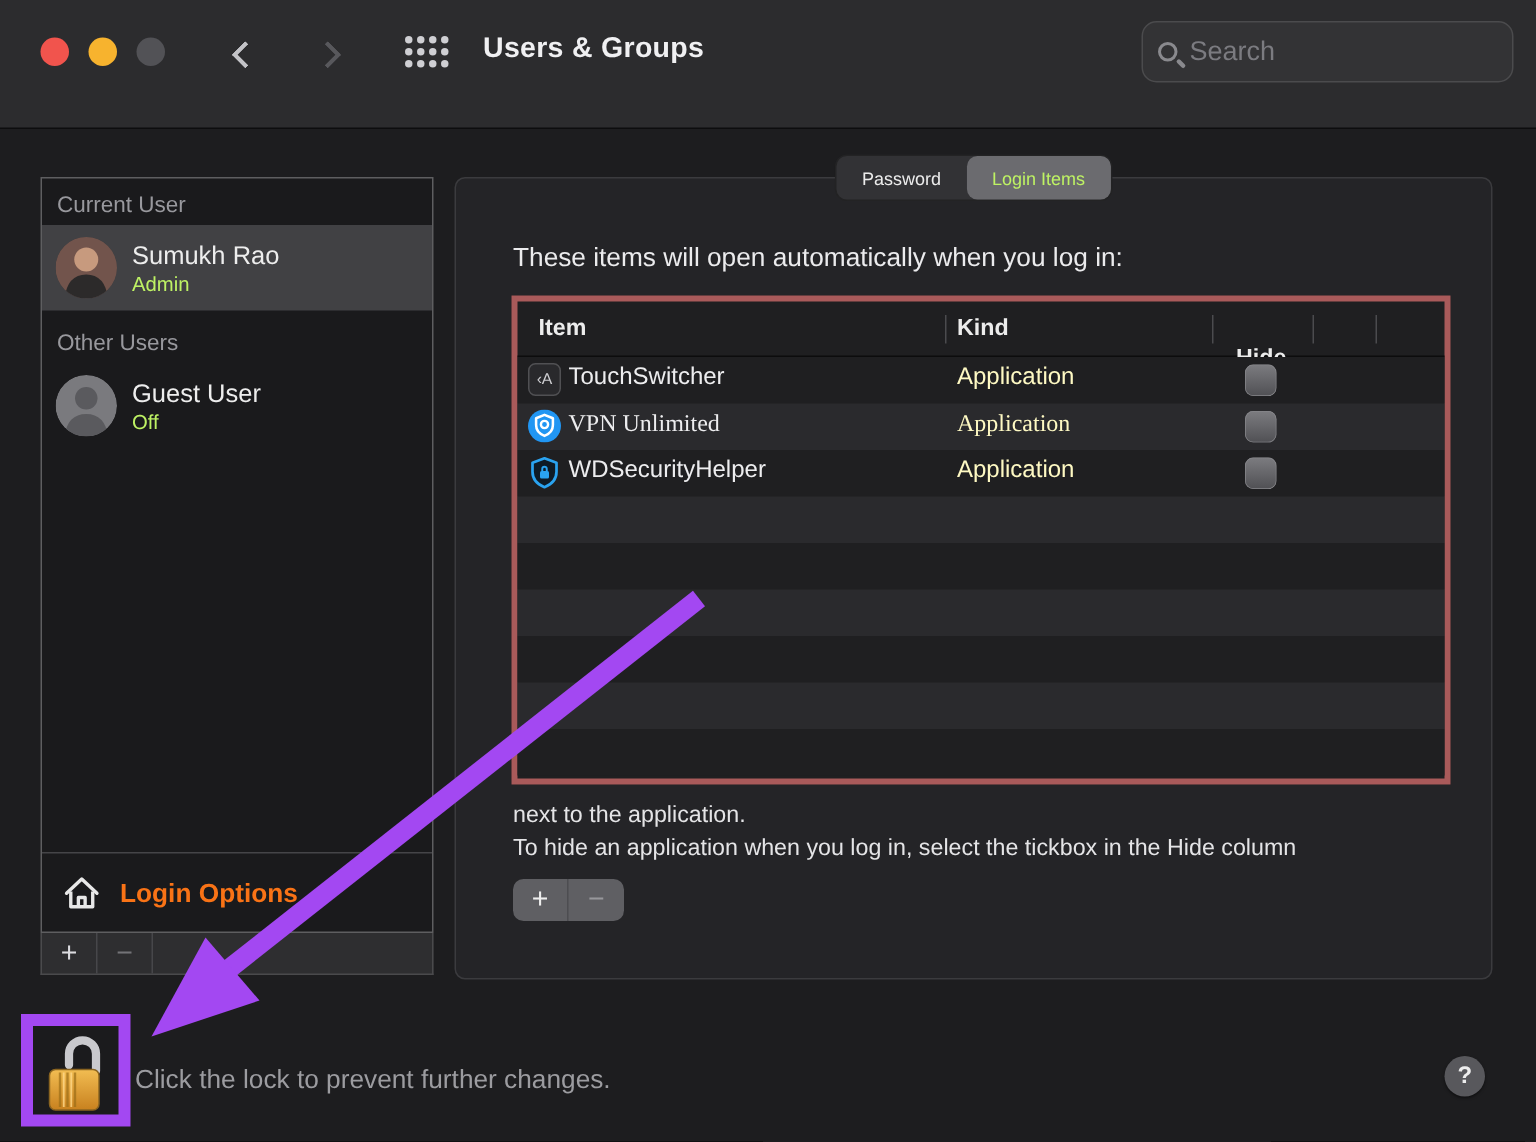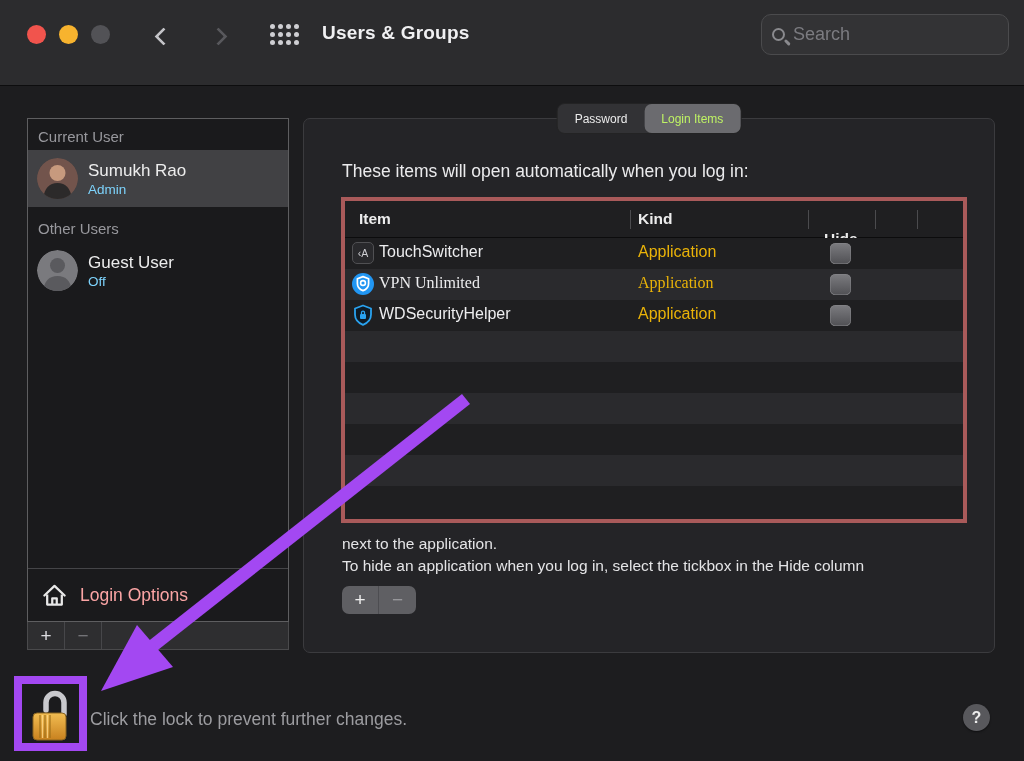--- a/index.html
+++ b/index.html
@@ -32,24 +32,24 @@
                 left:10px; top:11px; border-radius:2px; }
 
   
   .sidebar { position:absolute; left:27px; top:118px; width:262px; height:504px; background:#1a1a1c;
              border:1px solid #5e5e60; }
   .side-section-header { padding:9px 10px 5px; color:#98989d; font-size:15px; }
   .user-row { display:flex; align-items:center; gap:10px; padding:8px 9px; }
   .user-row.selected { background:#414144; }
   .avatar { width:41px; height:41px; border-radius:50%; overflow:hidden; flex:0 0 auto; }
   .user-meta .u-name { color:#ededed; font-size:17px; }
-  .user-meta .u-sub  { color:#7dd3fc; font-size:13.5px; margin-top:1px; }
+  .user-meta .u-sub  { color:#bef264; font-size:13.5px; margin-top:1px; }
   .login-options { position:absolute; left:0; bottom:0; width:100%; height:53px; border-top:1px solid #454548;
                    display:flex; align-items:center; gap:12px; padding-left:13px; }
-  .login-options span { color:#fca5a5; font-size:17.5px; font-weight:400; }
+  .login-options span { color:#f97316; font-size:17.5px; font-weight:700; }
   .sidebar-toolbar { position:absolute; left:27px; top:622px; width:262px; height:28px; background:#2e2e30;
                      border:1px solid #4a4a4c; border-top:none; display:flex; }
   .tb-btn { width:37px; height:100%; display:flex; align-items:center; justify-content:center;
             border-right:1px solid #47474a; font-size:19px; color:#dcdce0; }
   .tb-btn.dim { color:#737377; }
   .tb-fill { flex:1; }
 
   
   .content { position:absolute; left:303px; top:118px; width:692px; height:535px; background:#242427;
              border:1px solid #3b3b3e; border-radius:7px; }
@@ -63,21 +63,21 @@
                  background:#1f1f21; }
   .t-header { position:relative; height:37px; border-bottom:1px solid #0c0c0d; }
   .t-header .h-label { position:absolute; top:9px; font-size:15.5px; font-weight:bold; color:#ececec; }
   .h-item { left:14px; } .h-kind { left:293px; } .h-hide { left:479px;margin-top:20px; }
   .h-sep { position:absolute; top:9px; width:1px; height:19px; background:#4b4b4e; }
   .t-row { position:relative; height:31px; }
   .t-row.dark  { background:#1f1f21; }
   .t-row.light { background:#2a2a2d;font-family:Liberation Serif, serif; }
   .row-icon { position:absolute; left:7px; top:4px; width:22px; height:22px; }
   .row-name { position:absolute; left:34px; top:5px; font-size:16px; color:#ededef; }
-  .row-kind { position:absolute; left:293px; top:5px; font-size:16px; color:#eab308; }
+  .row-kind { position:absolute; left:293px; top:5px; font-size:16px; color:#fef9c3; }
   .checkbox { position:absolute; left:485px; top:5px; width:21px; height:21px; border-radius:5.5px;
               background:linear-gradient(#7c7c80, #505054); box-shadow:inset 0 0 0 0.5px #87878b; }
   .ts-icon { display:flex; align-items:center; justify-content:center; width:22px; height:22px; background:#29292c;
              border:1px solid #505053; border-radius:5px; color:#cfcfd3; font-size:10.5px; letter-spacing:0; }
 
   .hint { position:absolute; left:38px; top:414px; font-size:15.5px; color:#e4e4e6; line-height:22px; }
   .hint span { display:block; }
   .pm-group { position:absolute; left:38px; top:467px; width:74px; height:28px; background:#5f5f63;
               border-radius:7px; display:flex; overflow:hidden; }
   .pm-btn { width:37px; display:flex; align-items:center; justify-content:center; font-size:19px; color:#eeeeee; }

